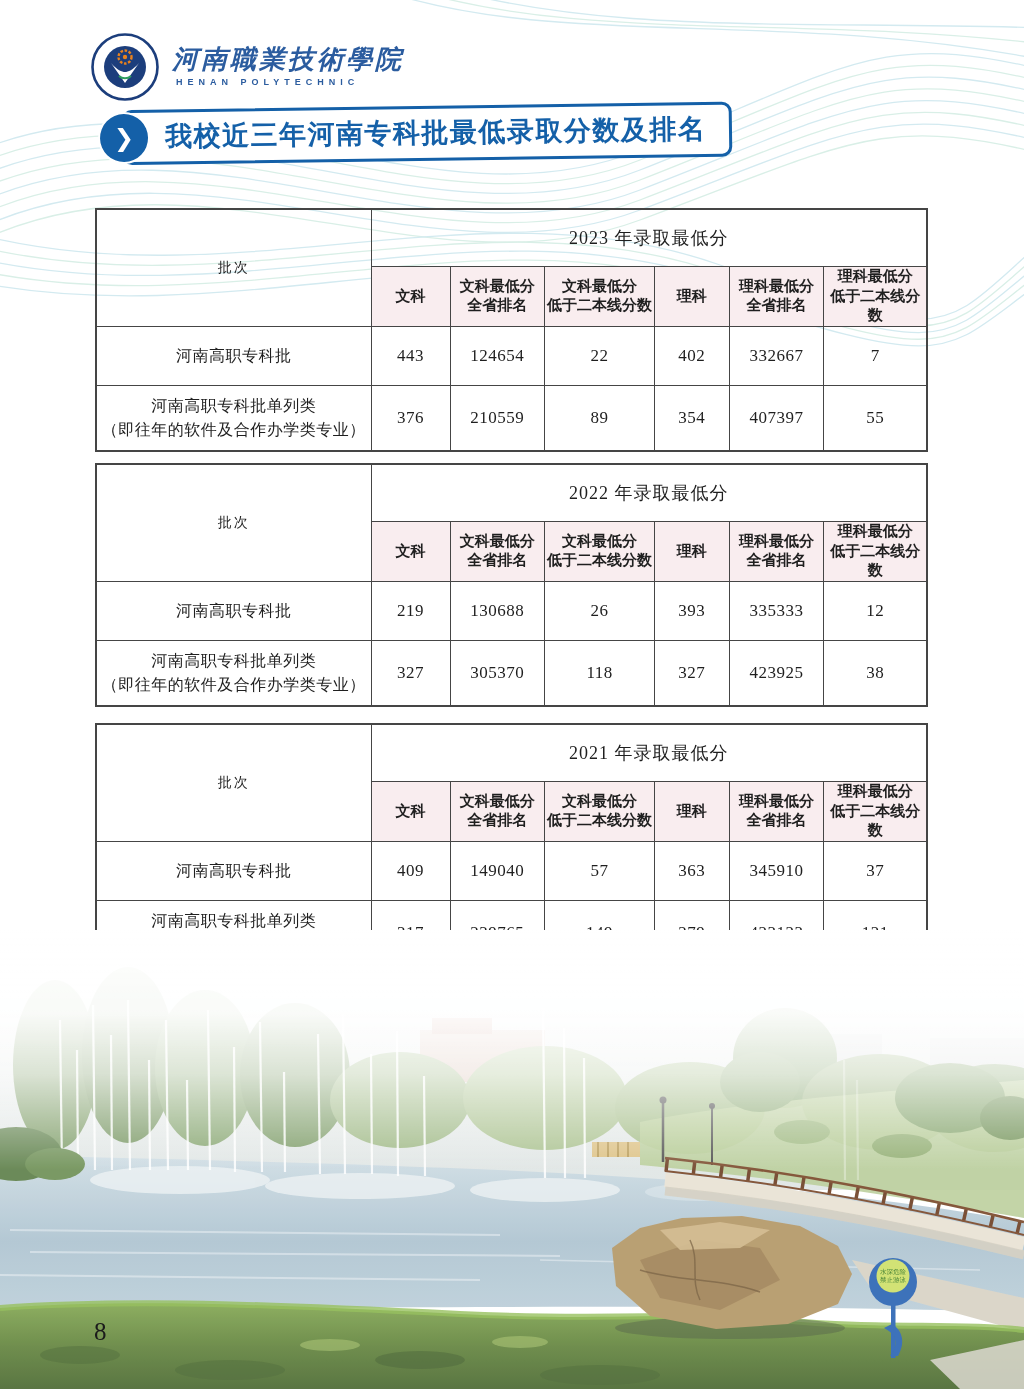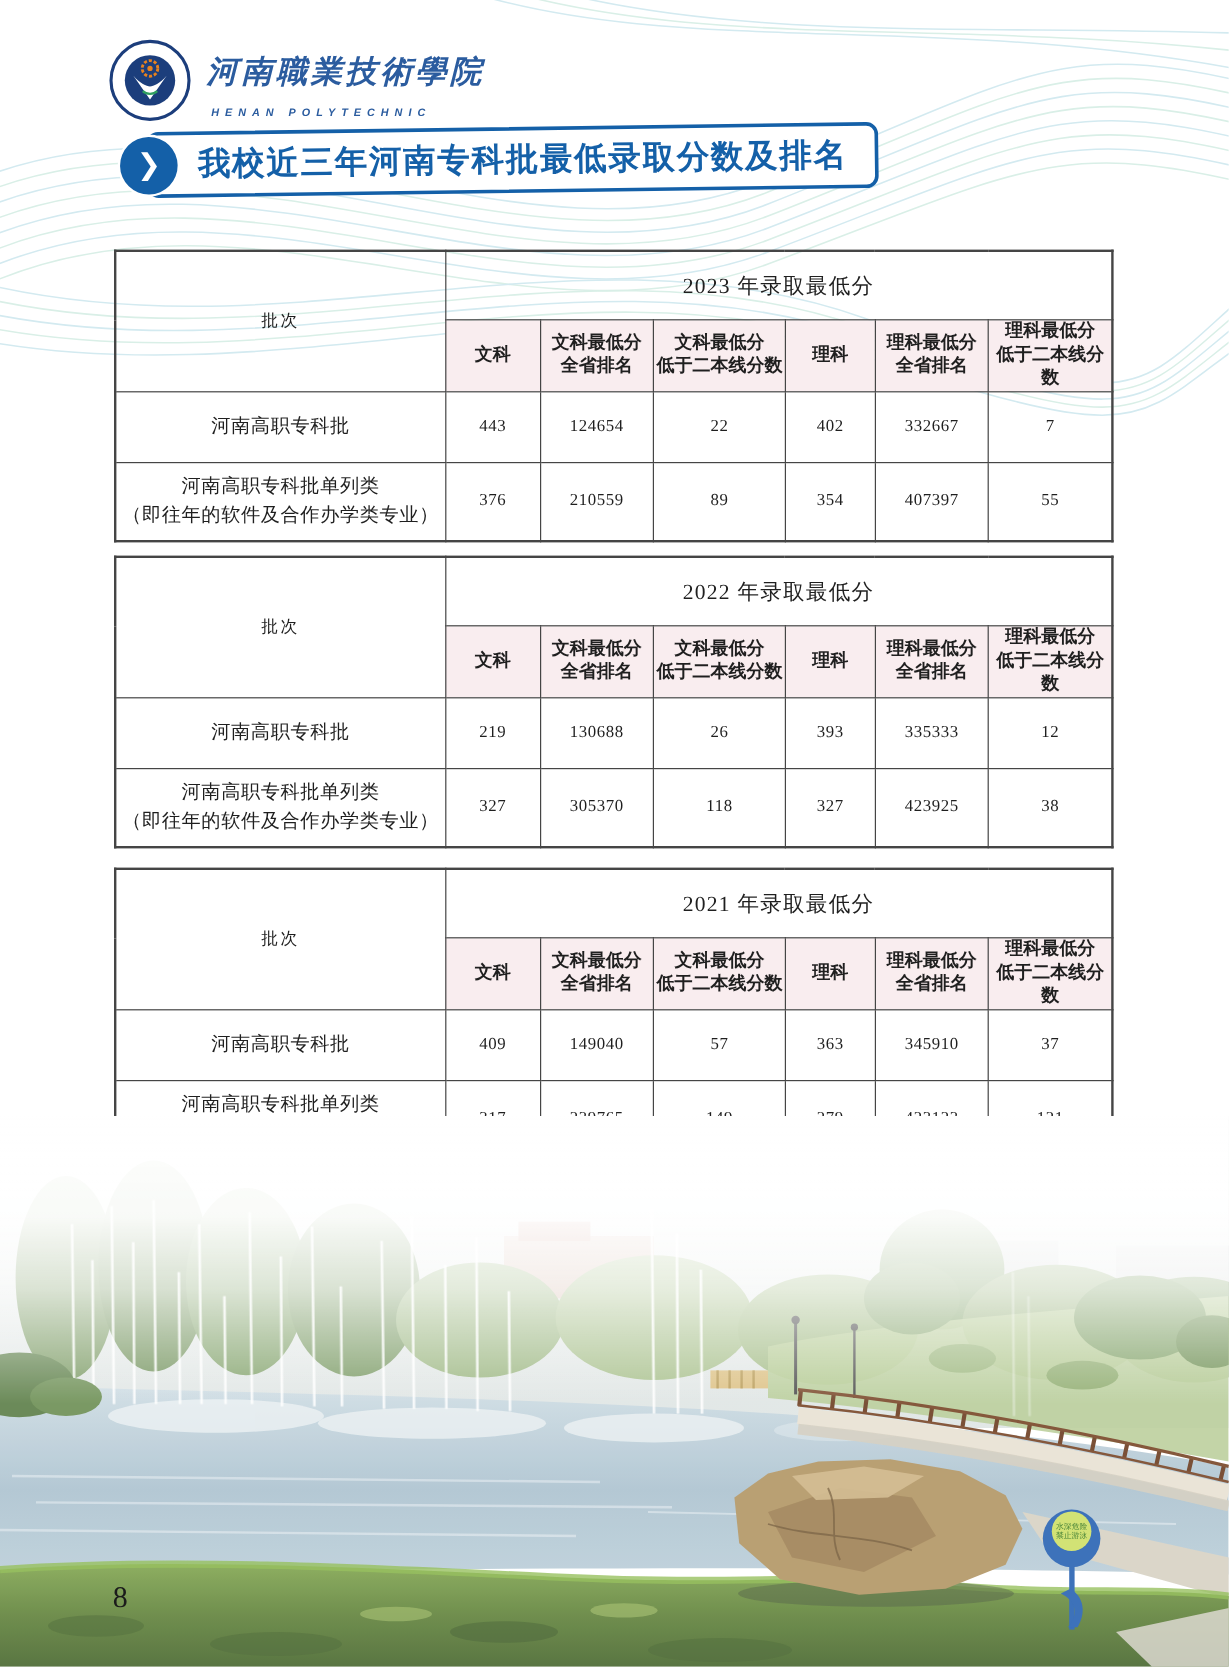--- a/index.html
+++ b/index.html
@@ -5,21 +5,21 @@
   html,body{margin:0;padding:0;background:#ffffff;}
   .page{position:relative;width:1024px;height:1389px;overflow:hidden;background:#ffffff;
         font-family:"Liberation Sans","DejaVu Sans",sans-serif;}
   
   .waves{position:absolute;left:0;top:0;width:1024px;height:360px;}
   
   .logo{position:absolute;left:90px;top:32px;display:flex;align-items:flex-start;justify-content:flex-end;}
   .logo-names{margin-left:12px;margin-top:10px;color:#2b5c9f;}
   .logo-cn{font-family:"Liberation Serif","DejaVu Serif",serif;font-size:26px;font-weight:bold;
            font-style:italic;letter-spacing:3px;}
-  .logo-en{font-size:9px;letter-spacing:5px;margin-top:12px;padding-left:4px;font-weight:bold;font-style:italic;}
+  .logo-en{font-size:9px;letter-spacing:5px;margin-top:0;padding-left:4px;font-weight:bold;}
   
   .banner{position:absolute;left:100px;top:106px;display:flex;align-items:center;transform:rotate(-0.8deg);}
   .banner-chevron{width:48px;height:48px;border-radius:50%;background:#1460a8;color:#ffffff;
       display:flex;align-items:center;justify-content:center;font-size:24px;font-weight:bold;
       position:relative;z-index:2;box-shadow:0 0 0 2px #ffffff;}
   .banner-box{margin-left:-26px;background:#ffffff;border:3px solid #1460a8;border-radius:10px;
       padding:6px 22px 7px 40px;}
   .banner-title{color:#1460a8;font-size:27px;font-weight:bold;letter-spacing:1.5px;white-space:nowrap;}
   
   .tablewrap{position:absolute;left:95px;width:833px;}
@@ -28,21 +28,21 @@
   td{border:1px solid #454545;text-align:center;vertical-align:middle;background:transparent;}
   col.c0{width:33.1%}col.c1{width:9.5%}col.c2{width:11.4%}col.c3{width:13.2%}
   col.c4{width:9.0%}col.c5{width:11.4%}col.c6{width:12.4%}
   td.year-head{height:54px;font-size:18px;letter-spacing:1px;font-family:Liberation Serif, serif;}
   td.batch-head{font-size:14px;letter-spacing:2px;}
   tr.r-sub td{height:48px;background:#f9edef;font-size:15px;font-weight:bold;
               white-space:pre-line;line-height:1.3;padding:0 1px;}
   tr.r1 td{height:56px;}
   tr.r2 td{height:62px;}
   td.batch{font-size:16px;white-space:pre-line;line-height:1.45;letter-spacing:0.5px;}
-  td.val{font-size:14px;letter-spacing:0.5px;margin-left:25px;}
+  td.val{font-size:17px;letter-spacing:0.5px;margin-left:25px;}
   
   .photo{position:absolute;left:0;top:930px;width:1024px;height:459px;}
   .pagenum{position:absolute;left:94px;top:1318px;z-index:5;color:#1b1b1b;font-size:25px;
            font-family:"Liberation Serif","DejaVu Serif",serif;}
 </style>
 </head>
 <body>
 
 <div class="page">
 

